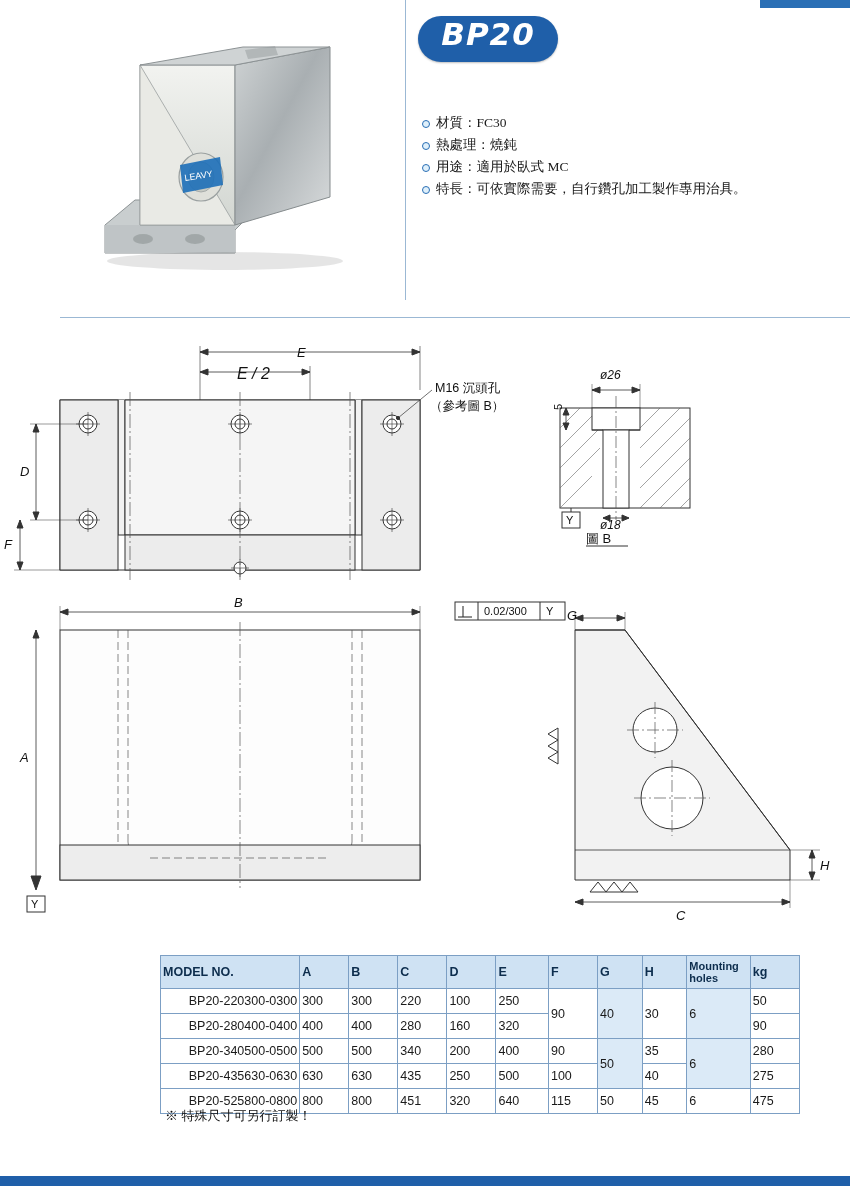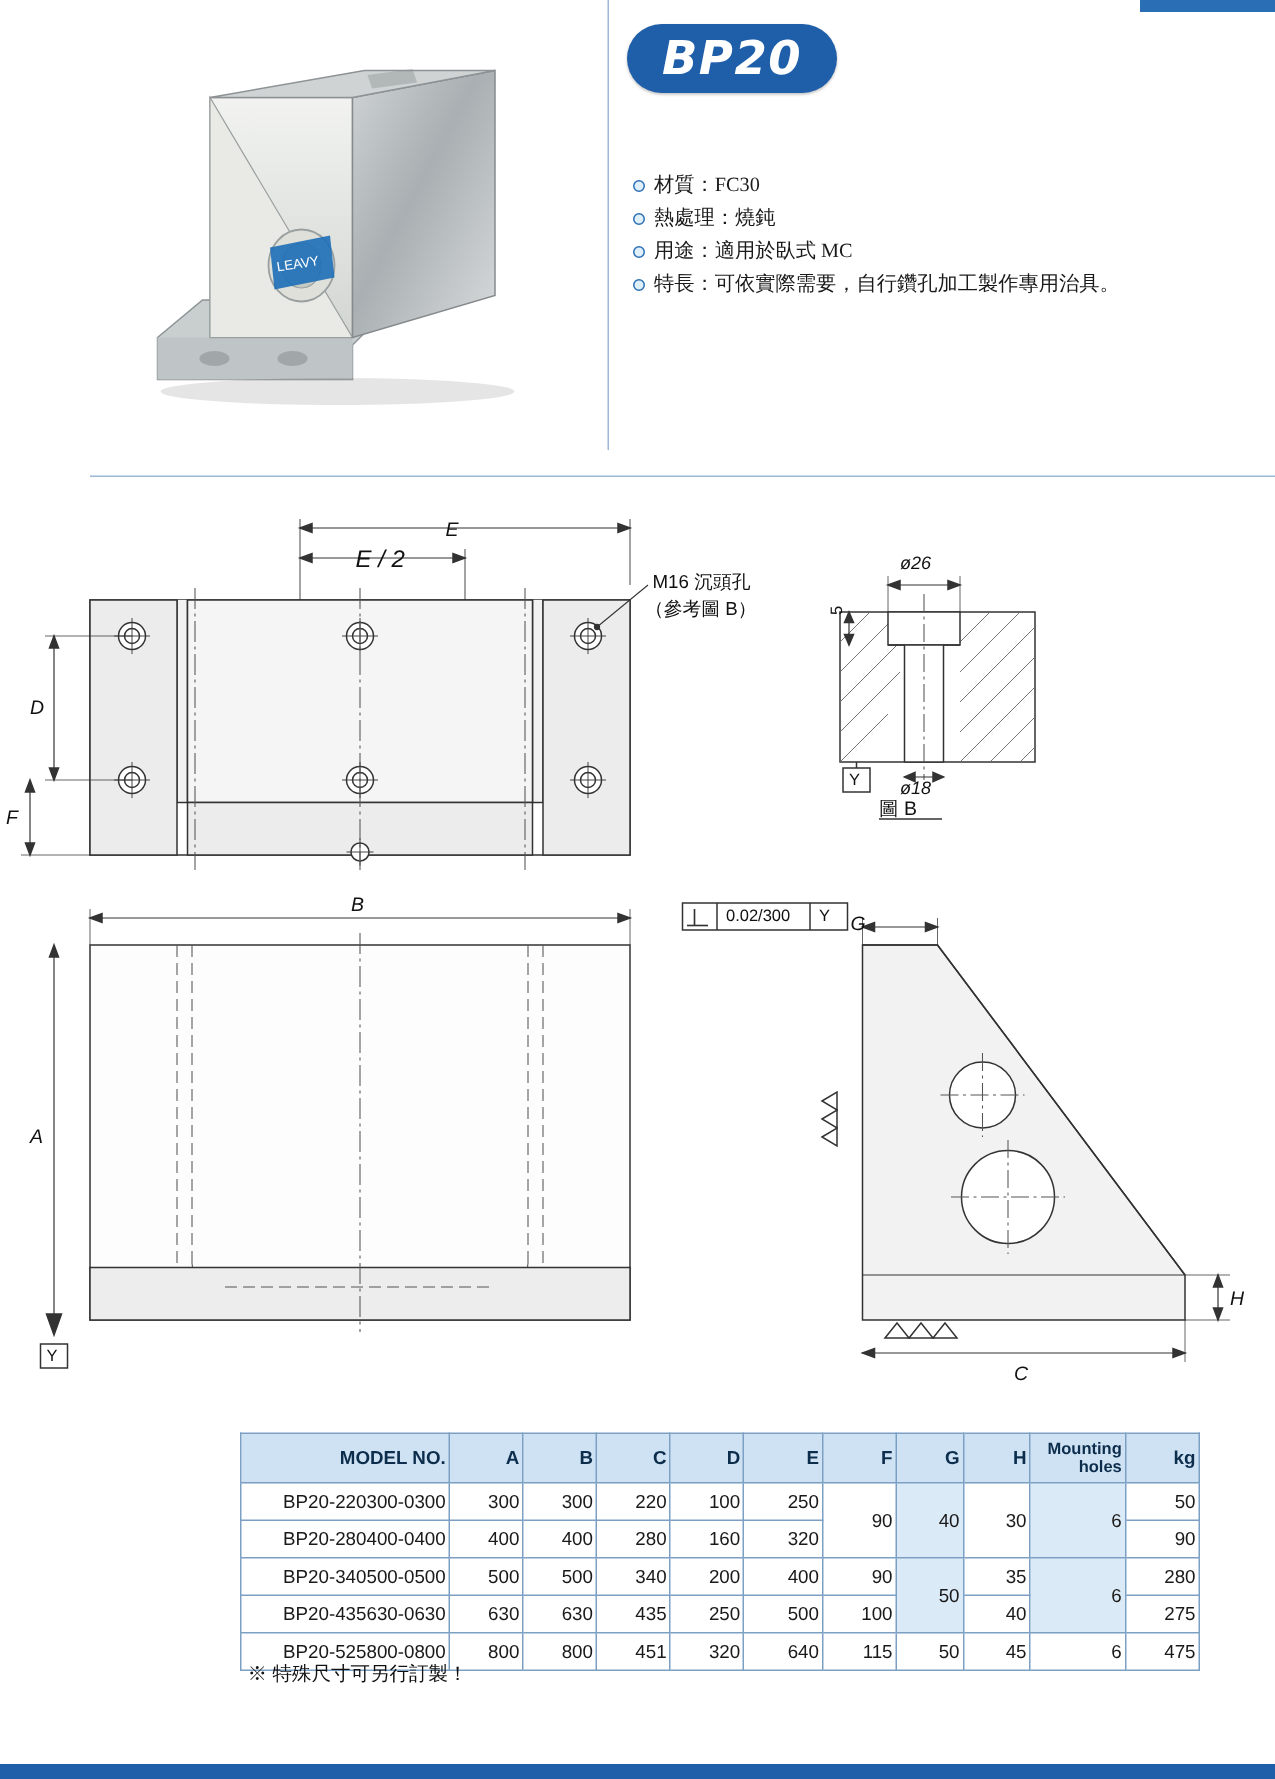--- a/index.html
+++ b/index.html
@@ -17,21 +17,21 @@
   }
   .header-divider-v{
     position:absolute;left:405px;top:0;width:1px;height:300px;background:#9bb8d4;
   }
   .header-divider-h{
     position:absolute;left:60px;top:317px;width:790px;height:1px;background:#9bb8d4;
   }
   .badge{
     position:absolute;left:418px;top:16px;width:140px;height:46px;
     background:#1f5fa9;border-radius:23px;
-    display:flex;align-items:center;justify-content:center;
+    display:flex;align-items:flex-start;justify-content:center;
     box-shadow:0 1px 2px rgba(0,0,0,.25);
   }
   .badge span{
     color:#fff;font-size:31px;font-weight:bold;font-style:italic;letter-spacing:1px;
     font-family:"DejaVu Sans", sans-serif;
   }
   .title{
     position:absolute;left:418px;top:77px;font-size:20px;font-weight:bold;color:#111;
     letter-spacing:.5px;
   }
@@ -58,21 +58,21 @@
   }
   .lbl-i{font-style:italic;}
   
   .table-wrap{
     position:absolute;left:160px;top:955px;width:640px;
   }
   table{
     border-collapse:collapse;width:640px;font-size:12.5px;
   }
   th,td{
-    border:1px solid #7c9fc4;text-align:right;padding:2px 2px;height:20px;
+    border:1px solid #7c9fc4;text-align:left;padding:2px 2px;height:20px;
     background:#fff;
   }
   thead th{
     background:#cfe2f3;font-weight:bold;color:#0d2d4d;height:28px;
   }
   th.model,td.model{width:142px;}
   td.model{text-align:right;padding-left:8px;}
   td.shade{background:#dbeaf7;}
   .note{
     position:absolute;left:165px;top:1107px;font-size:13px;color:#111;

